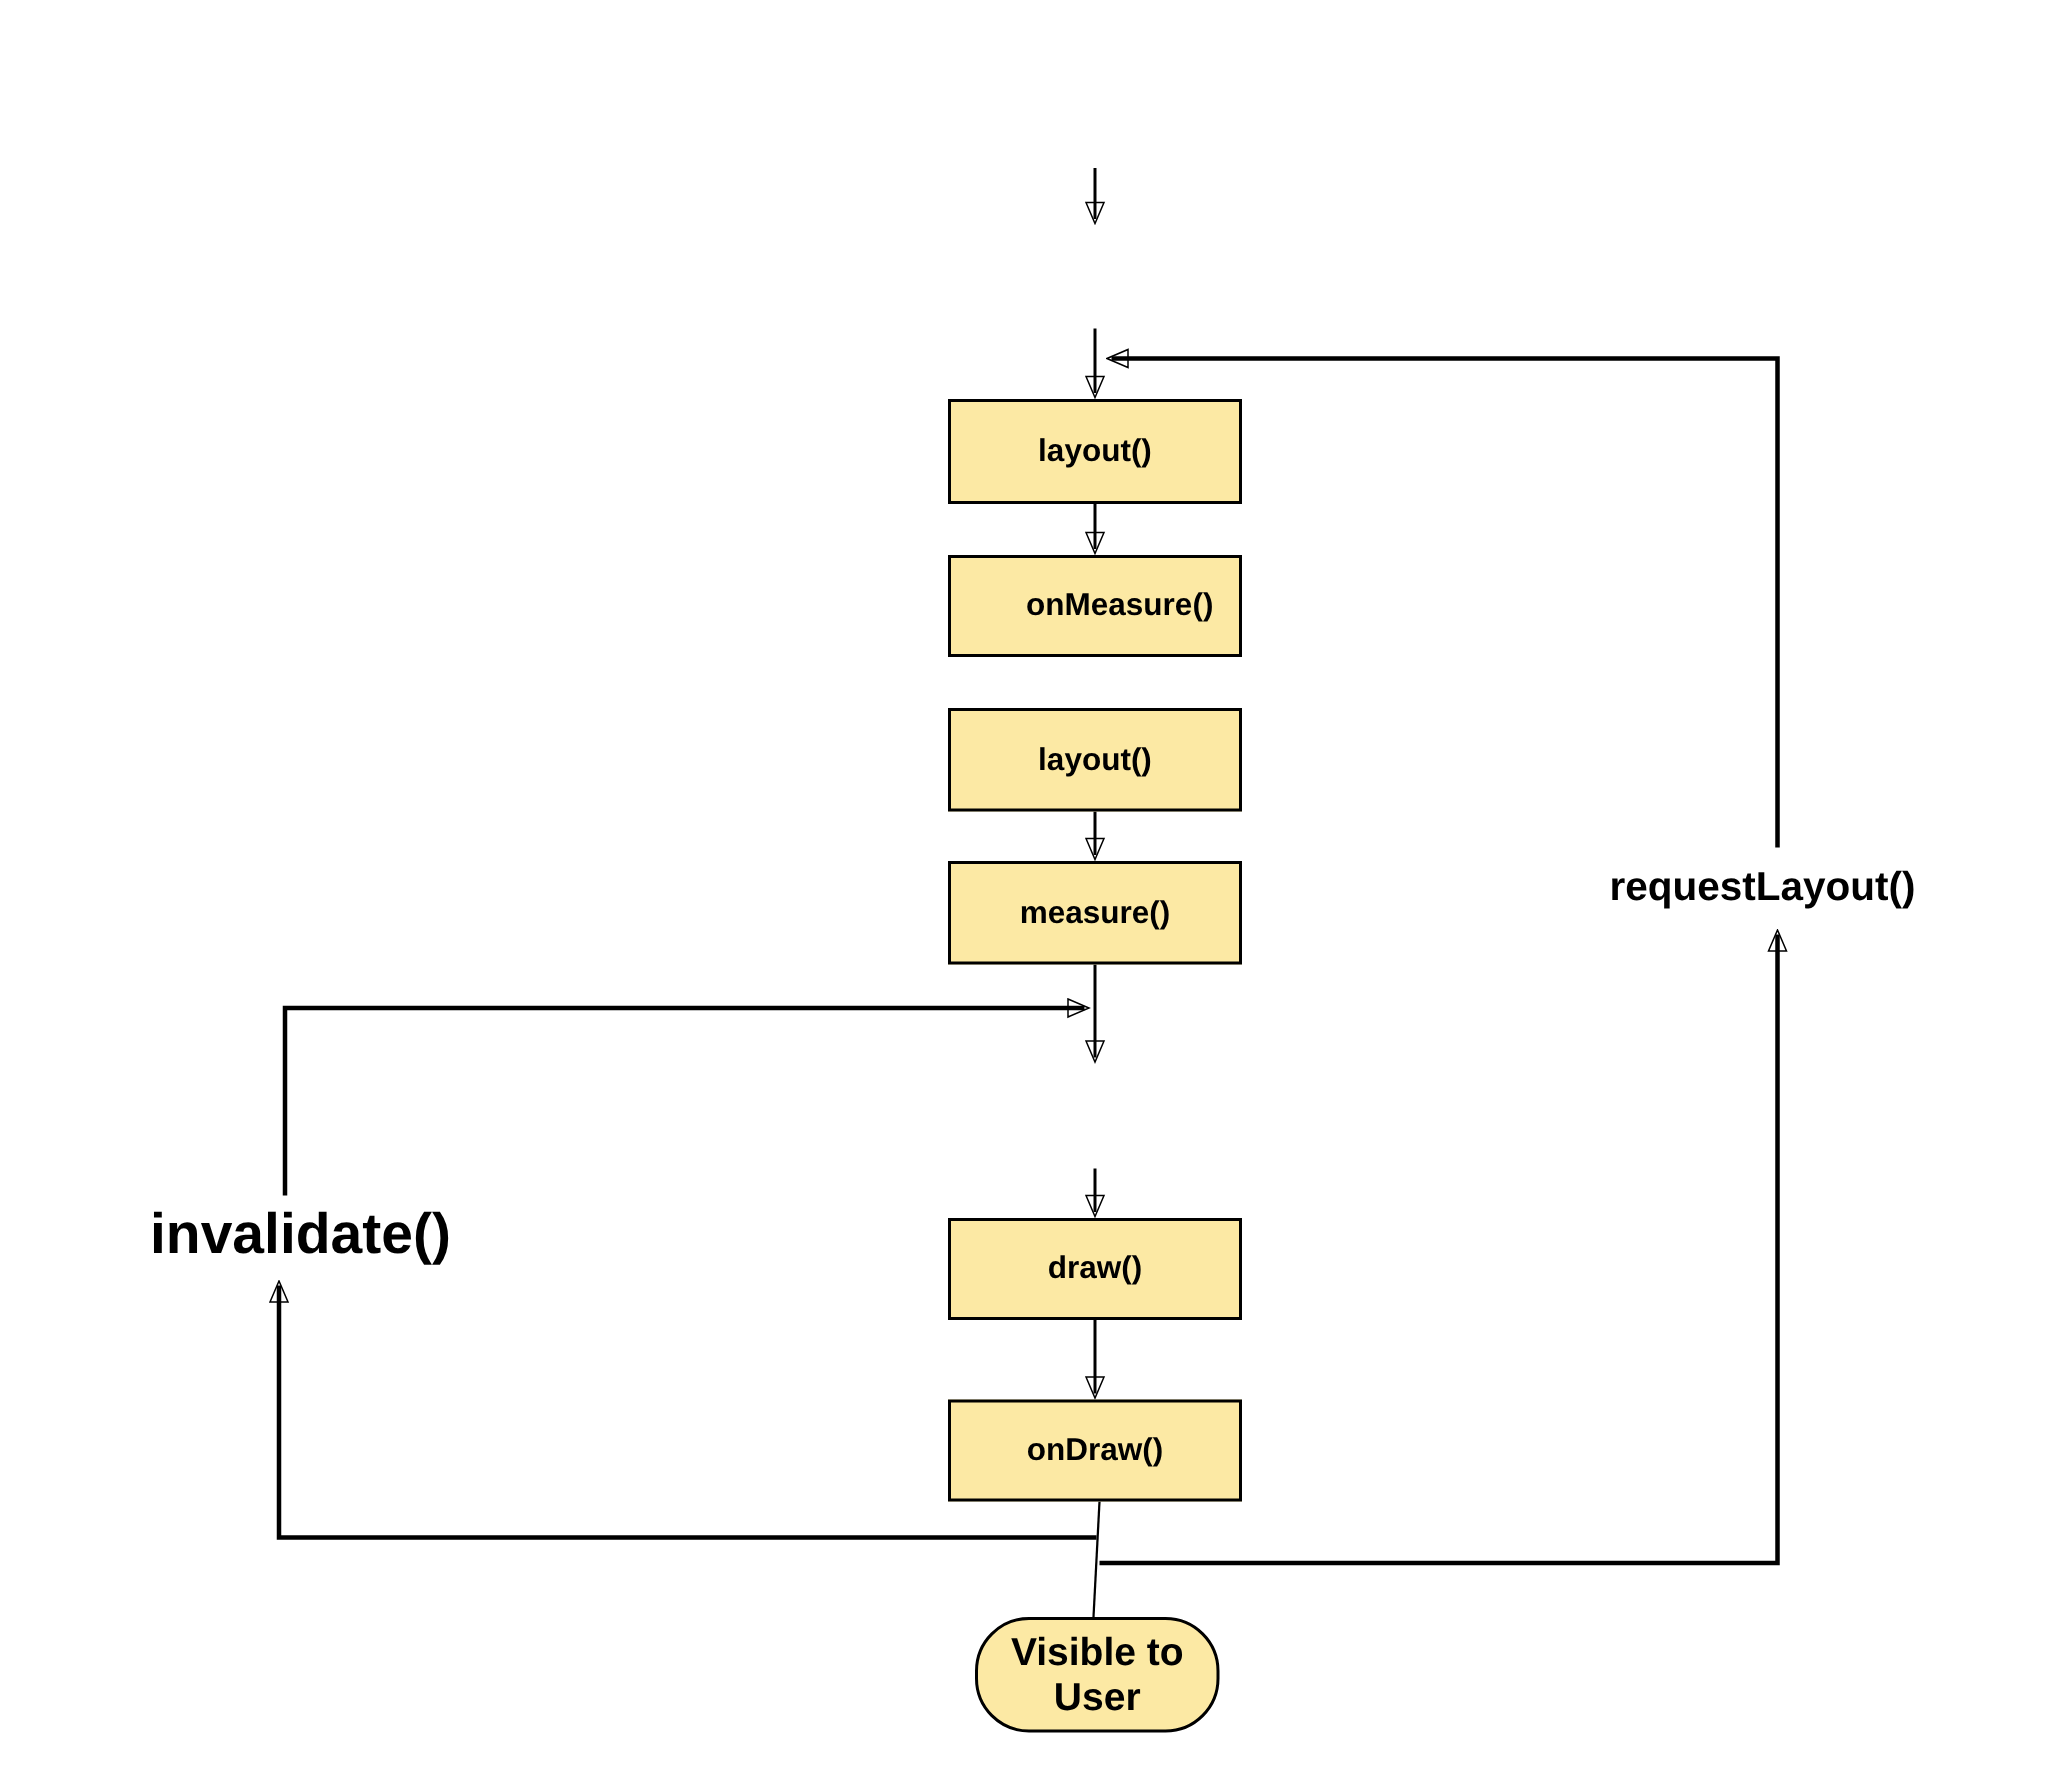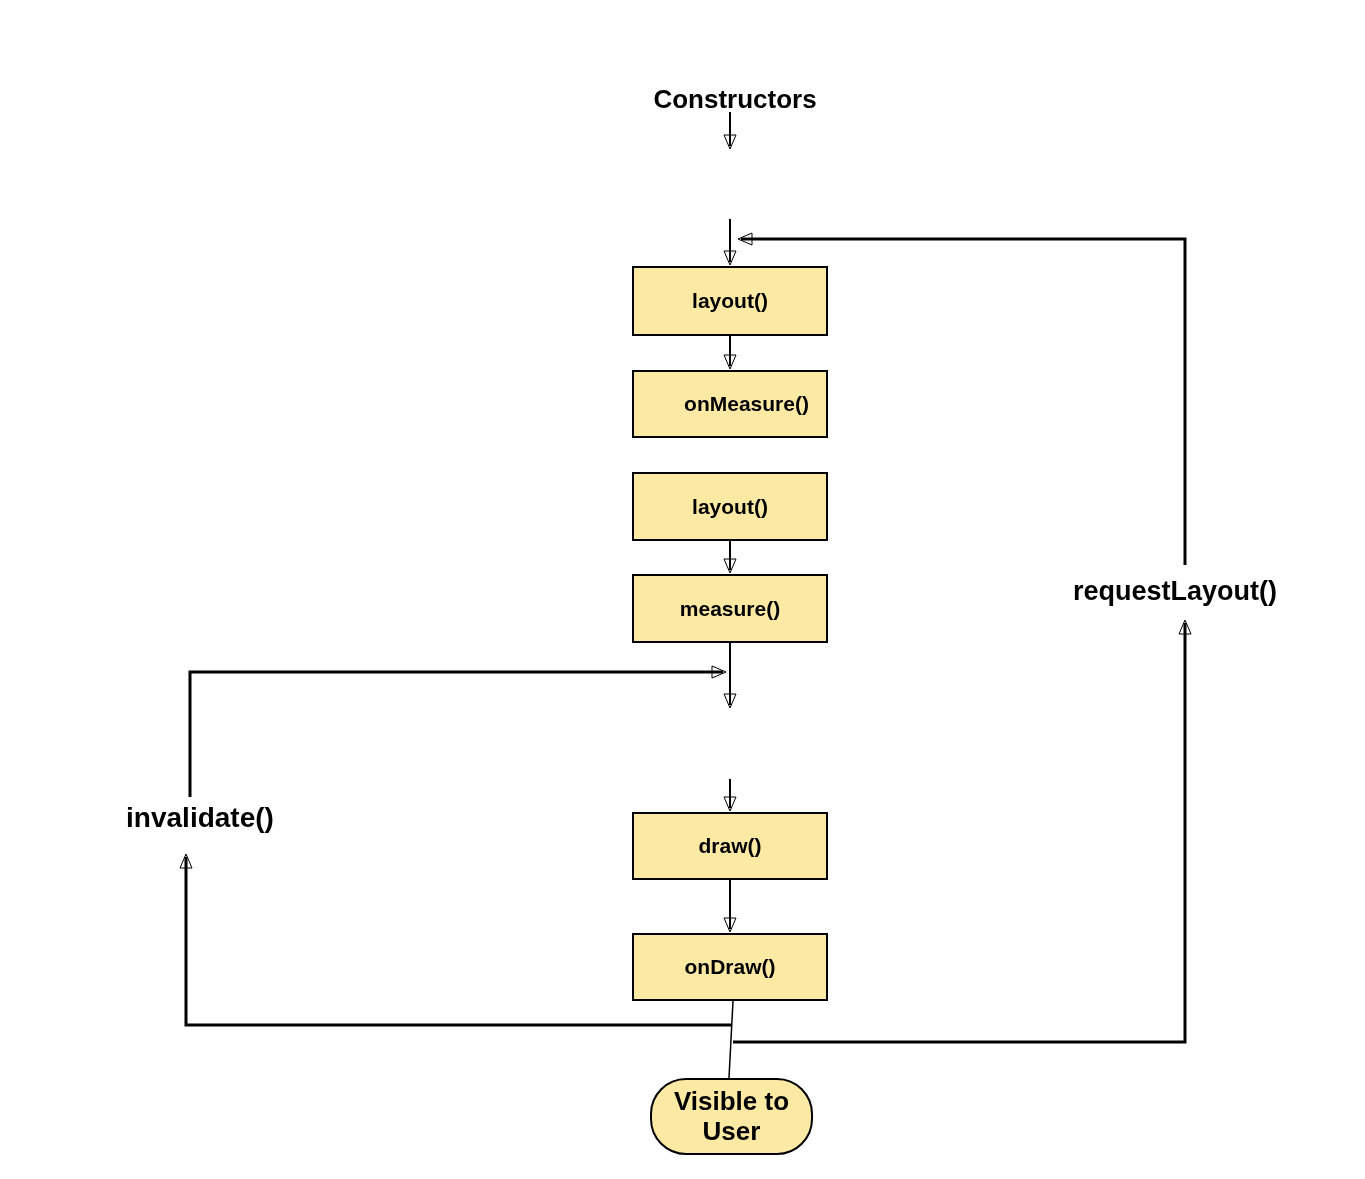--- a/index.html
+++ b/index.html
@@ -54,21 +54,21 @@
     padding: 0 12px;
   }
   .flow-label {
     position: absolute;
     font-weight: bold;
     text-align: center;
     color: #000;
     white-space: nowrap;
   }
   .label-constructors  { left: 610px; top: 84px;  width: 250px; font-size: 26px; }
-  .label-invalidate    { left: 100px; top: 802px; width: 200px; font-size: 28px; }
+  .label-invalidate    { left: 100px; top: 802px; width: 200px; font-size: 38px; }
   .label-requestlayout { left: 1050px; top: 576px; width: 250px; font-size: 27px; }
 </style>
 </head>
 <body>
 
 <div class="canvas">
 
   <svg class="edges" width="1365" height="1179" viewBox="0 0 1365 1179" xmlns="http://www.w3.org/2000/svg">
     <defs>
       <marker id="arrow" markerWidth="16" markerHeight="14" refX="12" refY="7" orient="auto" markerUnits="userSpaceOnUse">
@@ -94,21 +94,20 @@
 
     <path class="edge-loop" d="M731,1025 L186,1025 L186,857" marker-end="url(#arrow)"></path>
 
     <path class="edge-loop" d="M190,797 L190,672 L723,672" marker-end="url(#arrow)"></path>
 
     <path class="edge-loop" d="M733,1042 L1185,1042 L1185,623" marker-end="url(#arrow)"></path>
 
     <path class="edge-loop" d="M1185,565 L1185,239 L741,239" marker-end="url(#arrow)"></path>
   </svg>
 
-  <div class="flow-label label-constructors">Constructors</div>
 
 
   <div class="node" style="left:632px; top:266px; width:196px; height:70px;">
     <span>layout()</span>
   </div>
 
   <div class="node" style="left:632px; top:370px; width:196px; height:68px;padding-left:33px;">
     <span>onMeasure()</span>
   </div>
 

